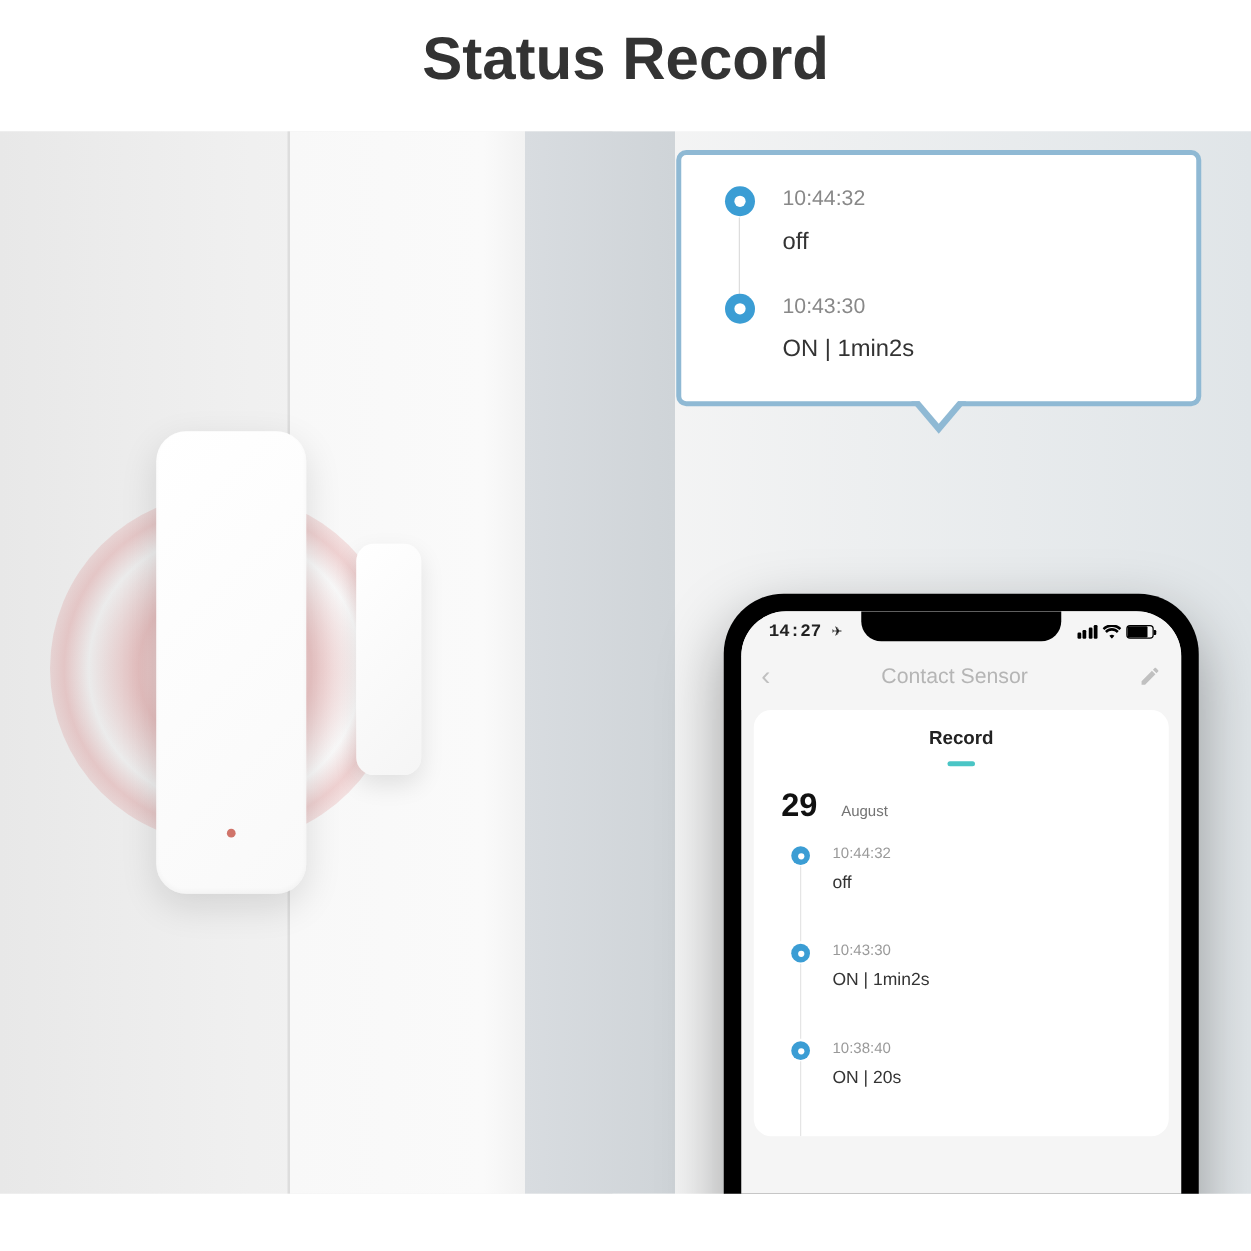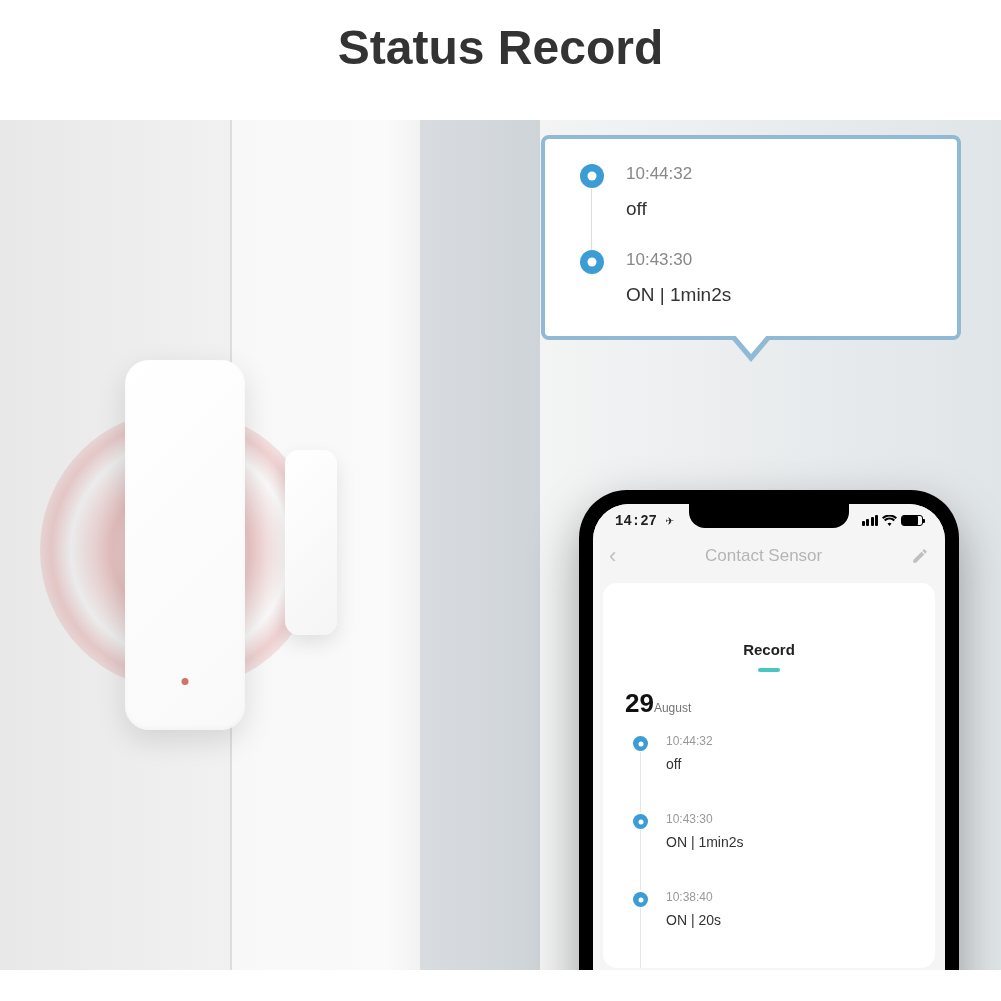--- a/index.html
+++ b/index.html
@@ -12,21 +12,20 @@
   position: relative;
 }
 .header {
   text-align: center;
   padding: 20px 50px 30px;
 }
 .title {
   font-size: 48px;
   font-weight: 700;
   color: #333;
-  margin-bottom: 15px;
 }
 .subtitle {
   font-size: 22px;
   color: #555;
   font-weight: 400;
 }
 .scene {
   position: relative;
   width: 100%;
   height: 850px;
@@ -228,37 +227,37 @@
   padding-top: 14px;
 }
 .tab {
   flex: 1;
   text-align: center;
   font-size: 15px;
   padding-bottom: 12px;
   color: #aaa;
   position: relative;
 }
-.tab.active { color: #222; font-weight: 700; margin-top: 44px; }
+.tab.active { color: #222; font-weight: 700; }
 .tab.active::after {
   content: "";
   position: absolute;
   bottom: -2px;
   left: 50%;
   transform: translateX(-50%);
   width: 22px;
   height: 4px;
   background: #4ac5c5;
   border-radius: 2px;
 }
 .date-row {
   padding: 18px 22px 10px;
   display: flex;
   align-items: baseline;
-  gap: 0;
+  gap: 19px;
 }
 .date-big { font-size: 26px; font-weight: 800; color: #111; }
 .date-month { font-size: 12px; color: #737373; }
 .log-list {
   padding: 5px 22px 0 30px;
 }
 .log-entry {
   display: flex;
   gap: 18px;
   position: relative;

